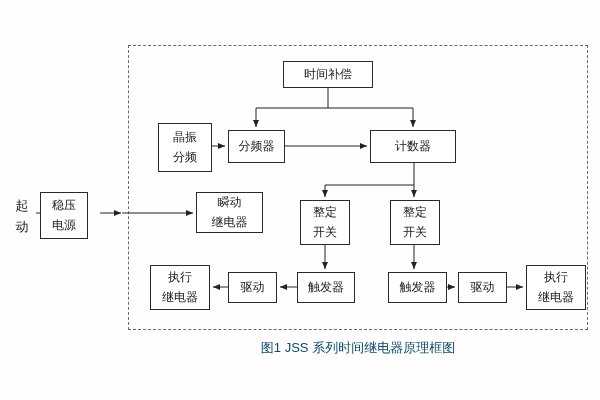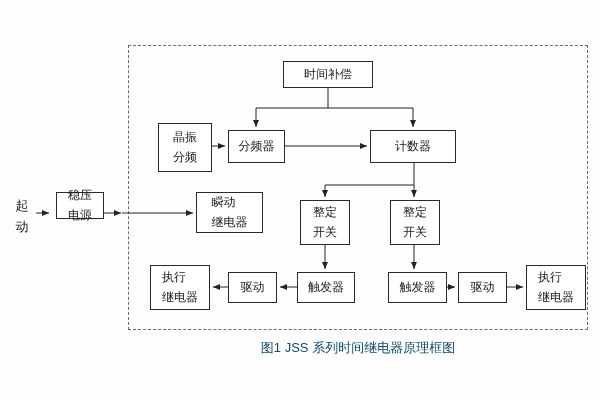--- a/index.html
+++ b/index.html
@@ -2,21 +2,21 @@
 <html><head>
 <meta charset="utf-8">
 <style>
   *{box-sizing:border-box;margin:0;padding:0}
   html,body{background:#ffffff}
   body{font-family:"Liberation Sans","DejaVu Sans",sans-serif}
   .stage{position:relative;width:600px;height:400px;background:#fefefe;overflow:hidden}
   .dashed{position:absolute;left:128px;top:45px;width:460px;height:285px;border:1px dashed #6a6a6a;z-index:1}
   svg.conn{position:absolute;left:0;top:0;z-index:2}
   .box{position:absolute;border:1px solid #2a2a2a;background:#ffffff;display:flex;align-items:center;justify-content:center;
-       text-align:left;font-size:12px;line-height:1.6;color:#1a1a1a;white-space:pre-line;z-index:3}
+       text-align:center;font-size:12px;line-height:1.6;color:#1a1a1a;white-space:pre-line;z-index:3}
   .plain{position:absolute;font-size:13px;color:#1a1a1a;white-space:pre-line;text-align:center;line-height:1.65;z-index:3}
   .caption{position:absolute;left:128px;top:339px;width:460px;font-size:13px;color:#0c4a6e;text-align:center;z-index:3}
 </style>
 </head>
 <body>
 
 <div class="stage">
 
   <div class="dashed"></div>
 
@@ -63,21 +63,21 @@
   <div class="box" style="left:158px;top:123px;width:54px;height:49px">晶振
 分频</div>
 
   <div class="box" style="left:228px;top:130px;width:57px;height:33px">分频器</div>
 
   <div class="box" style="left:370px;top:130px;width:86px;height:33px">计数器</div>
 
   <div class="plain" style="left:6px;top:195px;width:32px">起
 动</div>
 
-  <div class="box" style="left:56px;top:192px;width:48px;height:27px">稳压
+  <div class="box" style="left:40px;top:192px;width:48px;height:47px">稳压
 电源</div>
 
   <div class="box" style="left:196px;top:192px;width:67px;height:41px">瞬动
 继电器</div>
 
   <div class="box" style="left:300px;top:200px;width:50px;height:45px">整定
 开关</div>
 
   <div class="box" style="left:390px;top:200px;width:50px;height:45px">整定
 开关</div>

